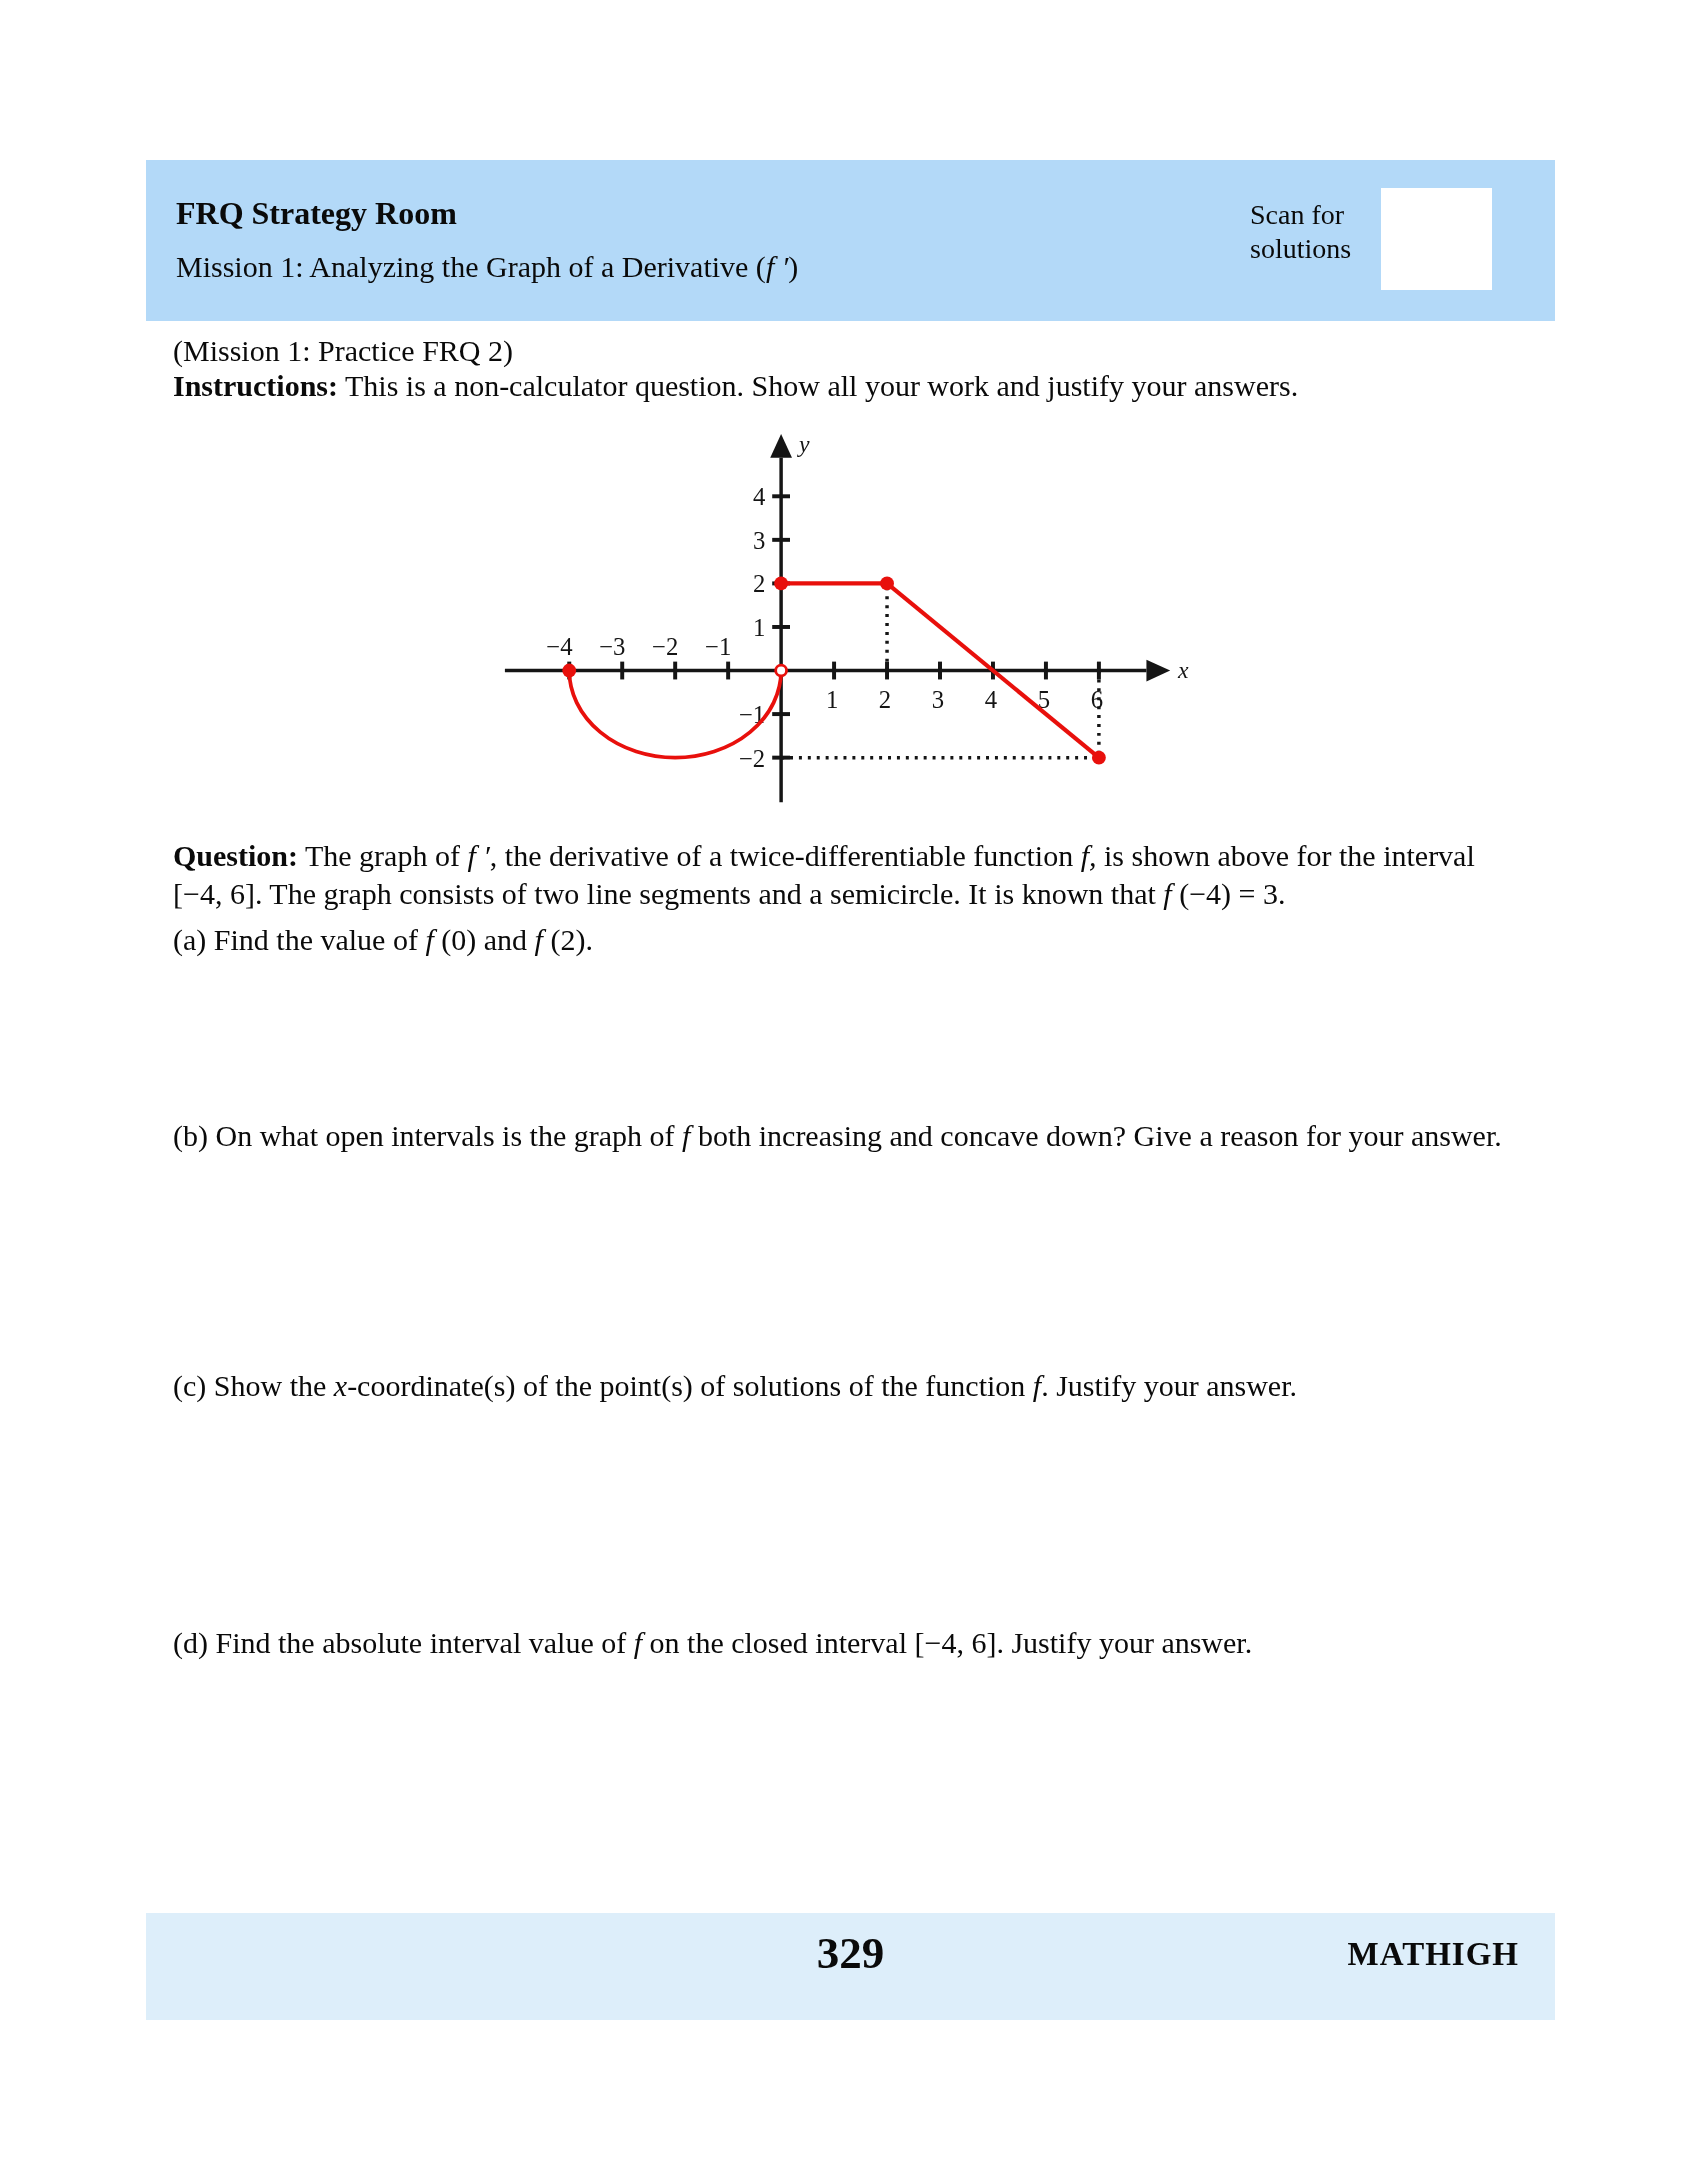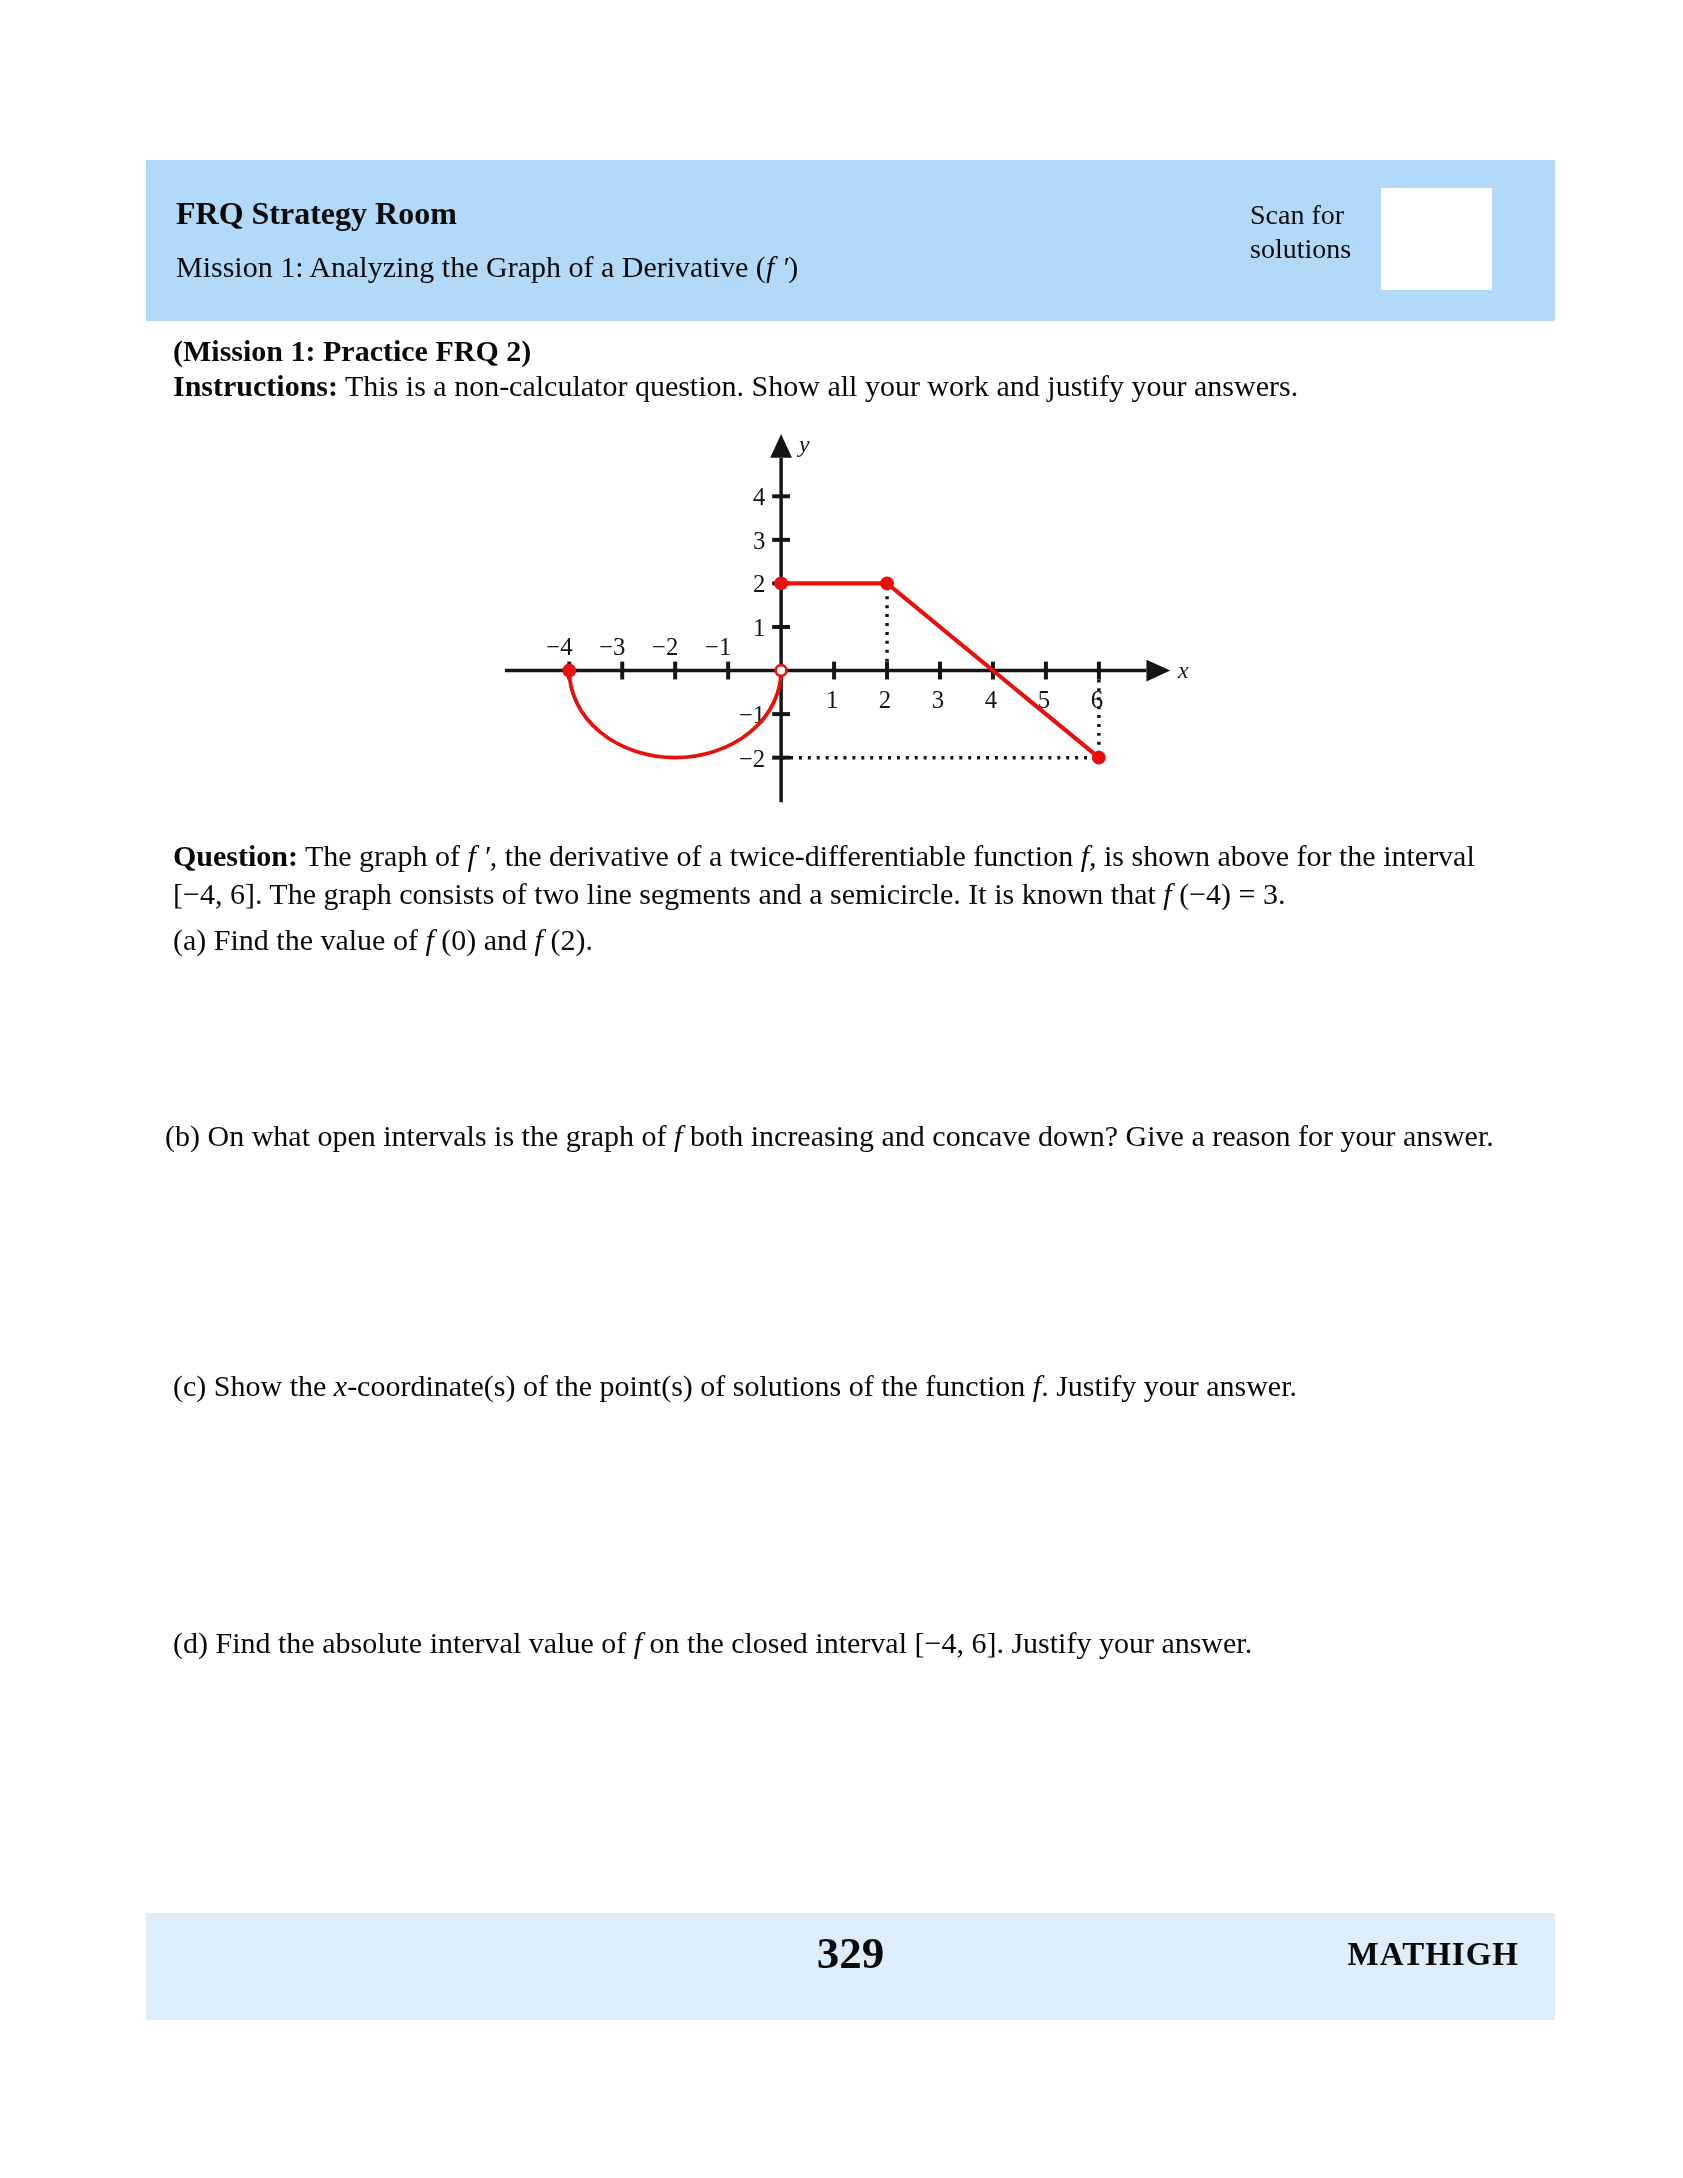--- a/index.html
+++ b/index.html
@@ -24,21 +24,21 @@
 <div class="abs banner" style="left:146px;top:160px;width:1409px;height:161px;">
 </div>
 <div class="abs title" style="left:176px;top:193px;">FRQ Strategy Room</div>
 <div class="abs subtitle" style="left:176px;top:248px;"><span>Mission 1: Analyzing the Graph of a Derivative (</span><span style="font-style: italic;">f ′</span><span>)</span></div>
 <div class="abs scan" style="left:1250px;top:198px;">
   <div>Scan for</div>
   <div>solutions</div>
 </div>
 <div class="abs qr" style="left:1381px;top:188px;width:111px;height:102px;"></div>
 
-<div class="abs para" style="left:173px;top:332px;"><span style="font-weight: bold;">(Mission 1: Practice FRQ 2)</span></div>
+<div class="abs para" style="left:173px;top:332px;"><span style="font-weight: normal;">(Mission 1: Practice FRQ 2)</span></div>
 <div class="abs para" style="left:173px;top:367px;"><span style="font-weight: bold;">Instructions:</span><span> This is a non-calculator question. Show all your work and justify your answers.</span></div>
 
 <div class="abs" style="left:485px;top:426px;width:713px;height:396px;">
   <svg width="713" height="396" viewBox="0 0 720 400">
       <g>
         <line x1="406" y1="247" x2="406" y2="159" stroke="#151515" stroke-width="3.5" stroke-dasharray="3 6"></line>
         <line x1="299" y1="335" x2="620" y2="335" stroke="#151515" stroke-width="3.5" stroke-dasharray="3 6"></line>
         <line x1="620" y1="247" x2="620" y2="335" stroke="#151515" stroke-width="3.5" stroke-dasharray="3 6"></line>
       </g>
       <g>
@@ -95,20 +95,20 @@
         <circle cx="299" cy="159" r="7" fill="#e8100c"></circle>
         <circle cx="406" cy="159" r="7" fill="#e8100c"></circle>
         <circle cx="620" cy="335" r="7" fill="#e8100c"></circle>
         <circle cx="299" cy="247" r="5.5" fill="#ffffff" stroke="#e8100c" stroke-width="2.8"></circle>
       </g>
     </svg>
 </div>
 
 <div class="abs para" style="left:173px;top:837px;"><span style="font-weight: bold;">Question:</span><span> The graph of </span><span style="font-style: italic;">f ′</span><span>, the derivative of a twice-differentiable function </span><span style="font-style: italic;">f,</span><span> is shown above for the interval [−4, 6]. The graph consists of two line segments and a semicircle. It is known that </span><span style="font-style: italic;">f</span><span> (−4) = 3.</span></div>
 <div class="abs para" style="left:173px;top:921px;"><span>(a) Find the value of </span><span style="font-style: italic;">f</span><span> (0) and </span><span style="font-style: italic;">f</span><span> (2).</span></div>
-<div class="abs para" style="left:165px;top:1117px;"><span>(b) On what open intervals is the graph of </span><span style="font-style: italic;">f</span><span> both increasing and concave down? Give a reason for your answer.</span></div>
+<div class="abs para" style="left:173px;top:1117px;"><span>(b) On what open intervals is the graph of </span><span style="font-style: italic;">f</span><span> both increasing and concave down? Give a reason for your answer.</span></div>
 <div class="abs para" style="left:173px;top:1367px;"><span>(c) Show the </span><span style="font-style: italic;">x</span><span>-coordinate(s) of the point(s) of solutions of the function </span><span style="font-style: italic;">f</span><span>. Justify your answer.</span></div>
 <div class="abs para" style="left:173px;top:1624px;"><span>(d) Find the absolute interval value of </span><span style="font-style: italic;">f</span><span> on the closed interval [−4, 6]. Justify your answer.</span></div>
 
 <div class="abs footer-banner" style="left:146px;top:1913px;width:1409px;height:107px;"></div>
 <div class="abs pagenum" style="left:146px;top:1927px;width:1409px;text-align:center;">329</div>
 <div class="abs brand" style="left:1153px;top:1936px;width:366px;text-align:right;">MATHIGH</div>
 
 
 </body></html>

